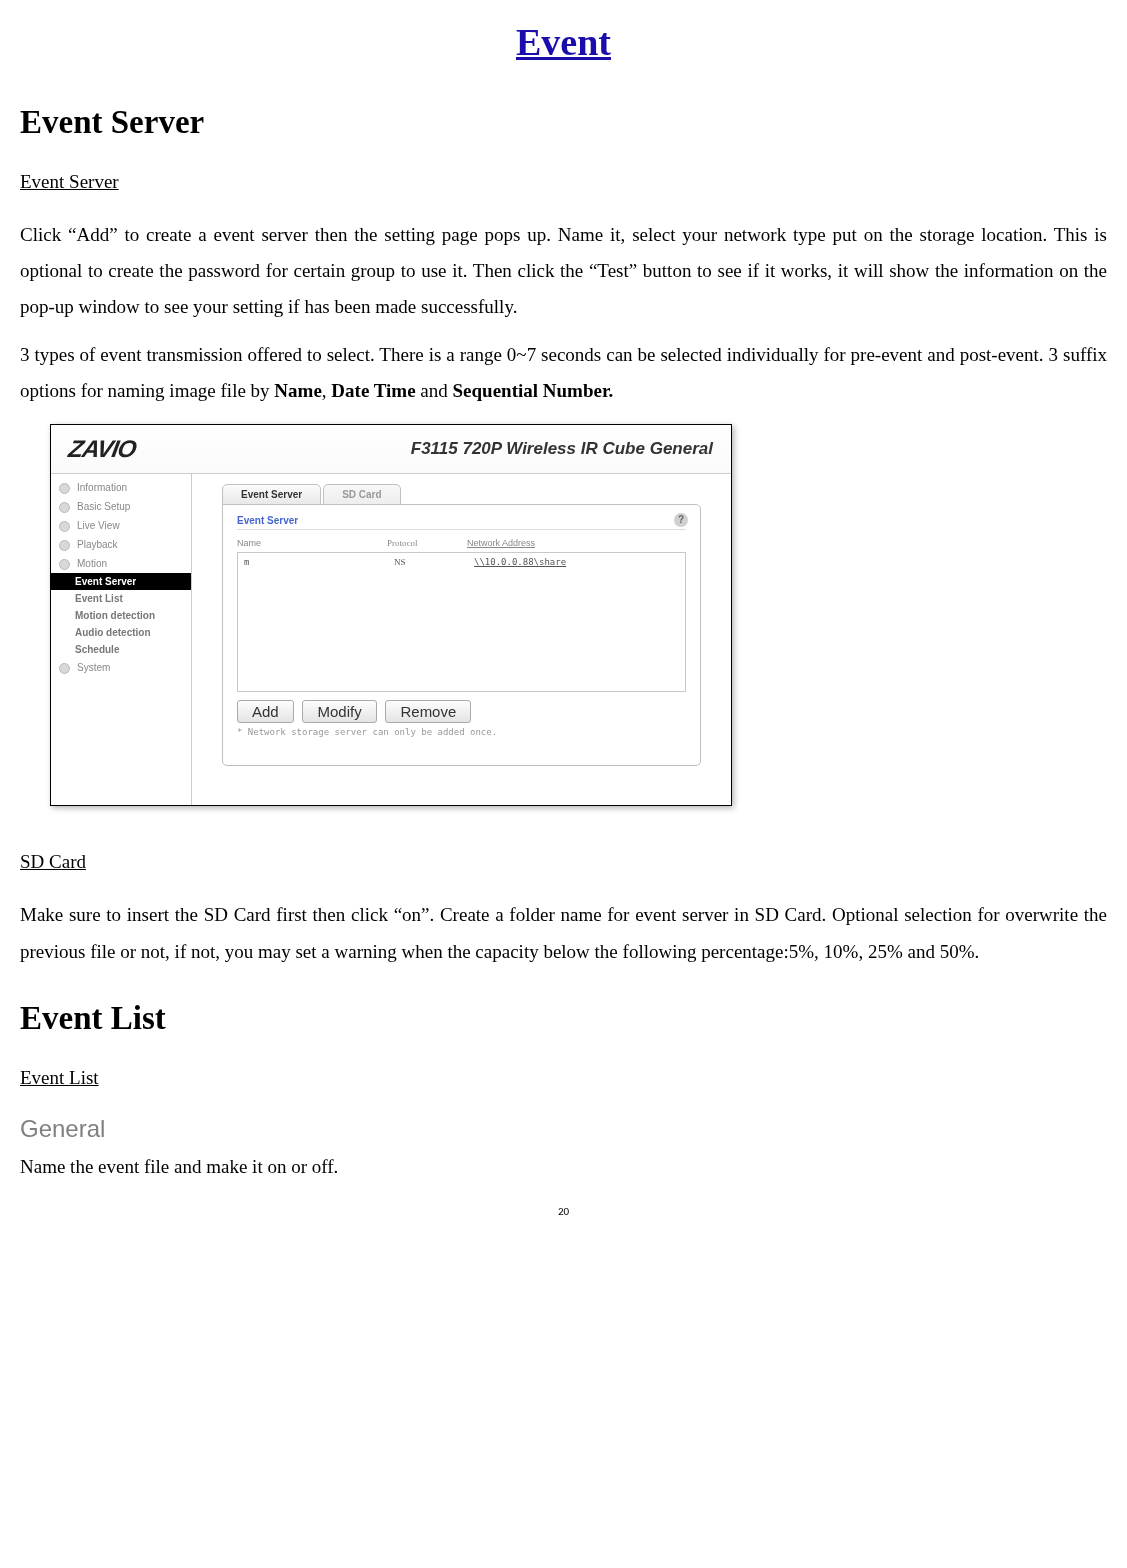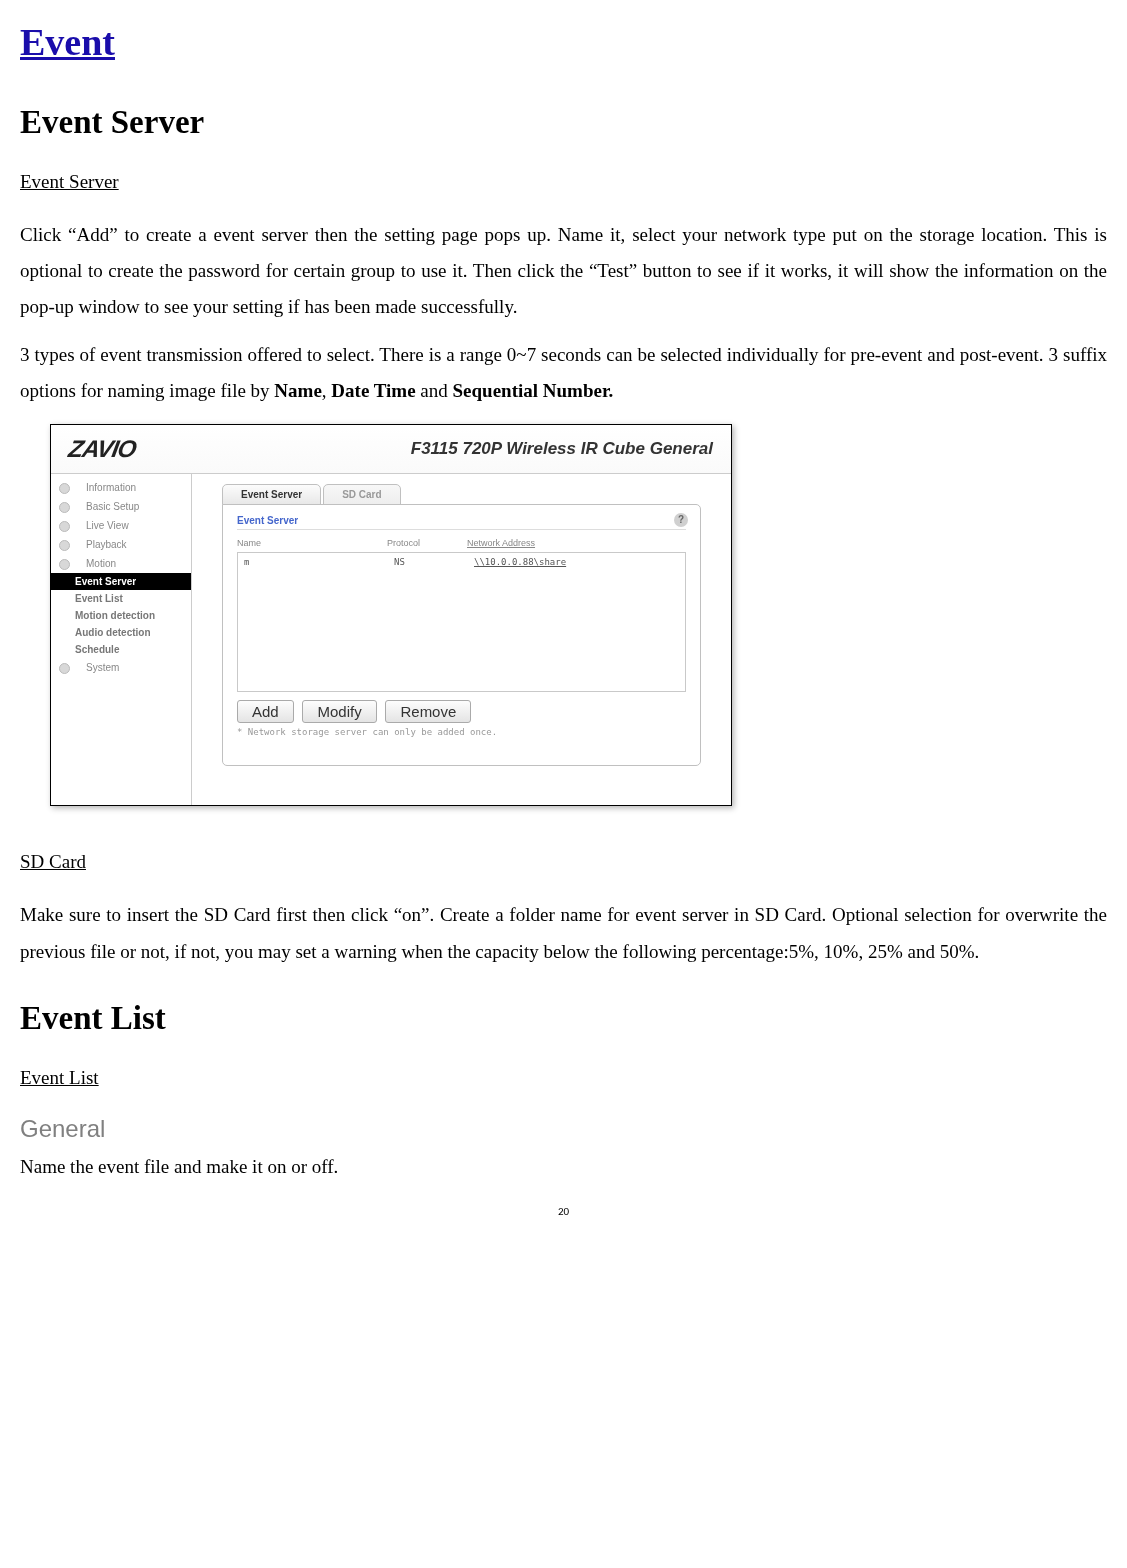--- a/index.html
+++ b/index.html
@@ -9,20 +9,21 @@
     background: white;
     color: #000;
     width: 1087px;
   }
   .section-title {
     color: #1a0dab;
     text-decoration: underline;
     font-size: 38px;
     font-weight: bold;
     margin: 0 0 40px 0;
+    text-align: center;
   }
   .sub-title {
     font-size: 33px;
     font-weight: bold;
     margin: 30px 0 18px 0;
   }
   .underline-heading {
     text-decoration: underline;
     font-size: 19px;
     margin: 12px 0;
@@ -94,21 +95,21 @@
   }
   .ss-sidebar {
     width: 140px;
     border-right: 1px solid #ccc;
     padding-top: 4px;
     background: #fff;
     font-size: 10px;
     color: #888;
   }
   .ss-sideitem {
-    padding: 4px 10px 4px 35px;
+    padding: 4px 10px 4px 26px;
     position: relative;
   }
   .ss-sideitem::before {
     content: '';
     position: absolute;
     left: 8px;
     top: 5px;
     width: 9px;
     height: 9px;
     border-radius: 50%;
@@ -178,21 +179,21 @@
     line-height: 14px;
     font-weight: bold;
   }
   .ss-headers {
     display: flex;
     color: #888;
     font-size: 9px;
     padding: 4px 0;
   }
   .ss-col1 { width: 150px; }
-  .ss-col2 { width: 80px; }
+  .ss-col2 { width: 80px; font-family: Liberation Serif, serif; }
   .ss-col3 { flex: 1; text-decoration: underline; }
   .ss-innerbox {
     border: 1px solid #c9c9c9;
     height: 130px;
     padding: 4px 0;
     font-family: monospace;
     font-size: 9px;
     color: #555;
   }
   .ss-row {

